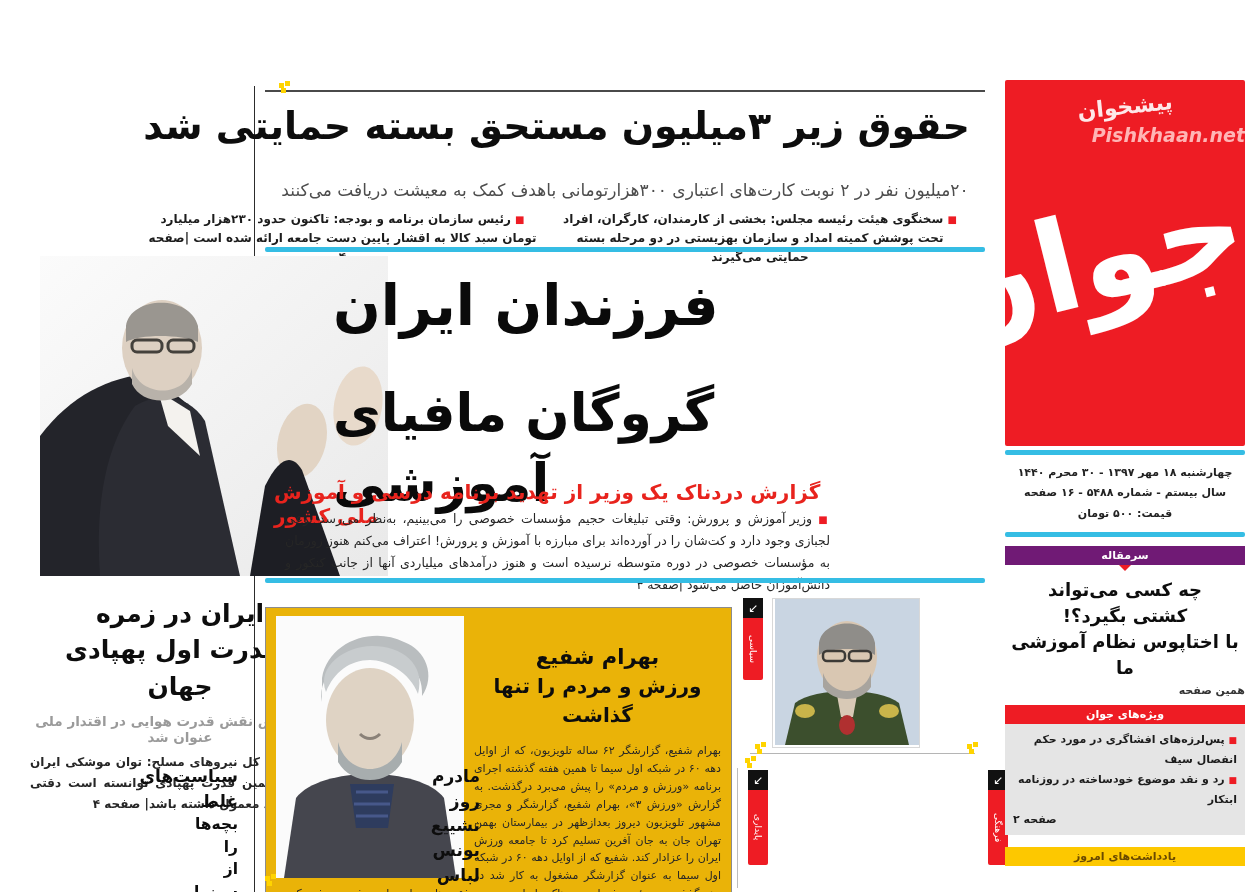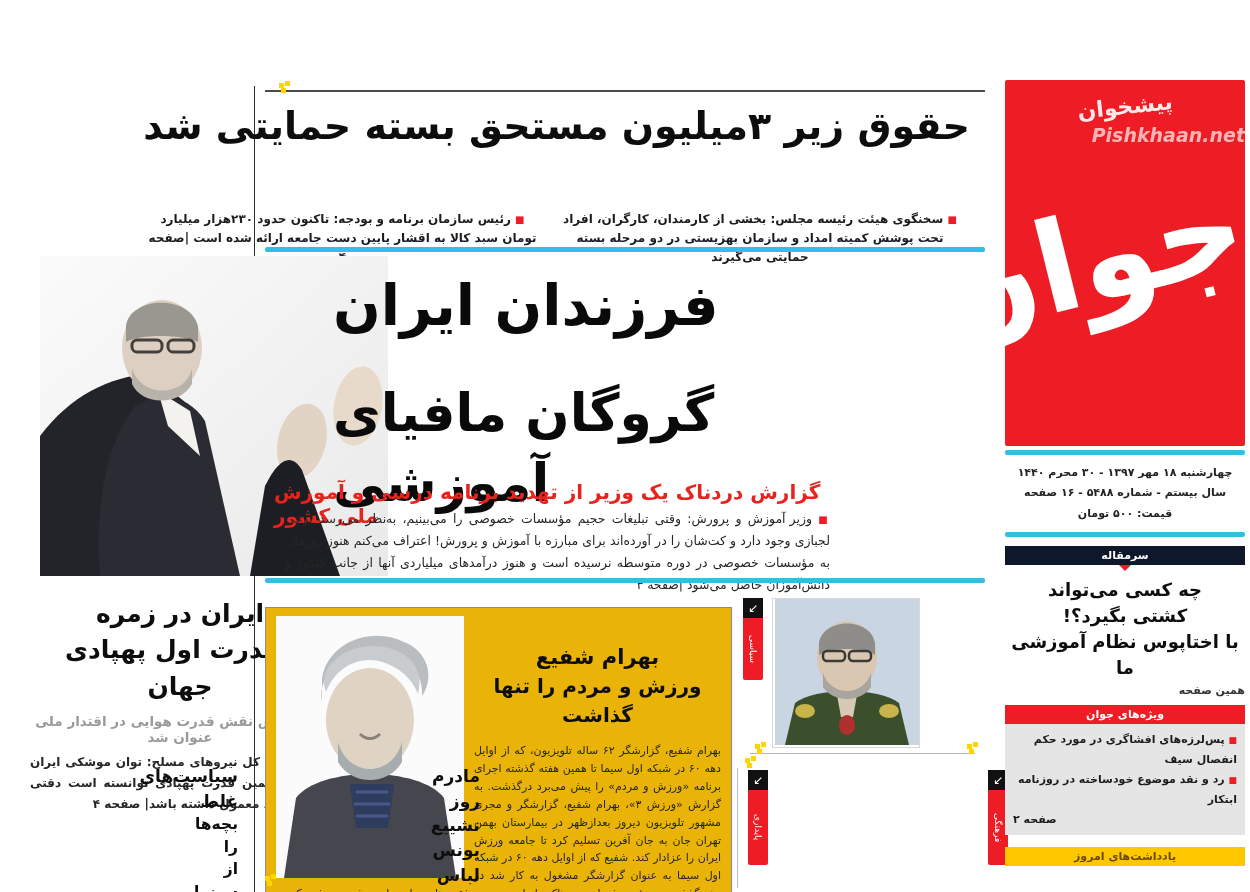--- a/index.html
+++ b/index.html
@@ -50,20 +50,21 @@
   <div class="abs rule-dark" style="right:265px;left:265px;top:90px;"></div>
   <div class="abs vline" style="left:254px;top:86px;bottom:0;"></div>
   <div class="abs orn" style="left:272px;top:83px;"></div>
 
   <div class="abs pill-tag" style="left:1095px;top:81px;">
     <span class="arrow">↙</span>
     <span>اقتصادی</span>
   </div>
 
   <div class="abs h-top" style="right:280px;left:280px;top:104px;">حقوق زیر ۳میلیون مستحق بسته حمایتی شد</div>
+  <div class="abs sub-top" style="right:280px;left:280px;top:180px;">۲۰میلیون نفر در ۲ نوبت کارت‌های اعتباری ۳۰۰هزارتومانی باهدف کمک به معیشت دریافت می‌کنند</div>
   <div class="abs bullet" style="right:290px;width:400px;top:210px;">
     <span class="sq">■</span>
     <span>سخنگوی هیئت رئیسه مجلس: بخشی از کارمندان، کارگران، افراد تحت پوشش کمیته امداد و سازمان بهزیستی در دو مرحله بسته حمایتی می‌گیرند</span>
   </div>
   <div class="abs bullet" style="right:710px;width:395px;top:210px;">
     <span class="sq">■</span>
     <span>رئیس سازمان برنامه و بودجه: تاکنون حدود ۲۳۰هزار میلیارد تومان سبد کالا به اقشار پایین دست جامعه ارائه شده است |صفحه ۴</span>
   </div>
   <div class="abs rule-cyan" style="right:265px;left:265px;top:247px;"></div>
 
@@ -184,21 +185,21 @@
     </div>
     <div class="rule-cyan" style="margin-top:4px;"></div>
 
     <div style="text-align:center;font-size:11px;color:#222;line-height:1.85;margin-top:8px;font-weight:bold;">
       <div>چهارشنبه ۱۸ مهر ۱۳۹۷ - ۳۰ محرم ۱۴۴۰</div>
       <div>سال بیستم - شماره ۵۴۸۸ - ۱۶ صفحه</div>
       <div>قیمت: ۵۰۰ تومان</div>
     </div>
     <div class="rule-cyan" style="margin-top:8px;"></div>
 
-    <div class="banner" style="background:#0f172a;margin-top:9px;">سرمقاله</div>
+    <div class="banner" style="background:#701a75;margin-top:9px;">سرمقاله</div>
     <div class="tri" style="border-top:6px solid #ee1c24;margin:0 auto;"></div>
     <div class="h-sec" style="font-size:18px;margin-top:6px;">چه کسی می‌تواند</div>
     <div class="h-sec" style="font-size:18px;">کشتی بگیرد؟!</div>
     <div class="h-sec" style="font-size:18px;">با اختاپوس نظام آموزشی ما</div>
     <div style="font-size:11px;font-weight:bold;color:#333;text-align:right;margin-top:3px;">همین صفحه</div>
 
     <div class="banner" style="background:#ee1c24;margin-top:8px;text-align:center;">ویژه‌های جوان</div>
     <div style="background:#e5e5e5;padding:6px 8px;font-size:11px;font-weight:bold;color:#1c1c1c;line-height:1.8;">
       <div><span style="color:#ee1c24;font-size:9px;">■</span> <span>پس‌لرزه‌های افشاگری در مورد حکم انفصال سیف</span></div>
       <div><span style="color:#ee1c24;font-size:9px;">■</span> <span>رد و نقد موضوع خودساخته در روزنامه ابتکار</span></div>

